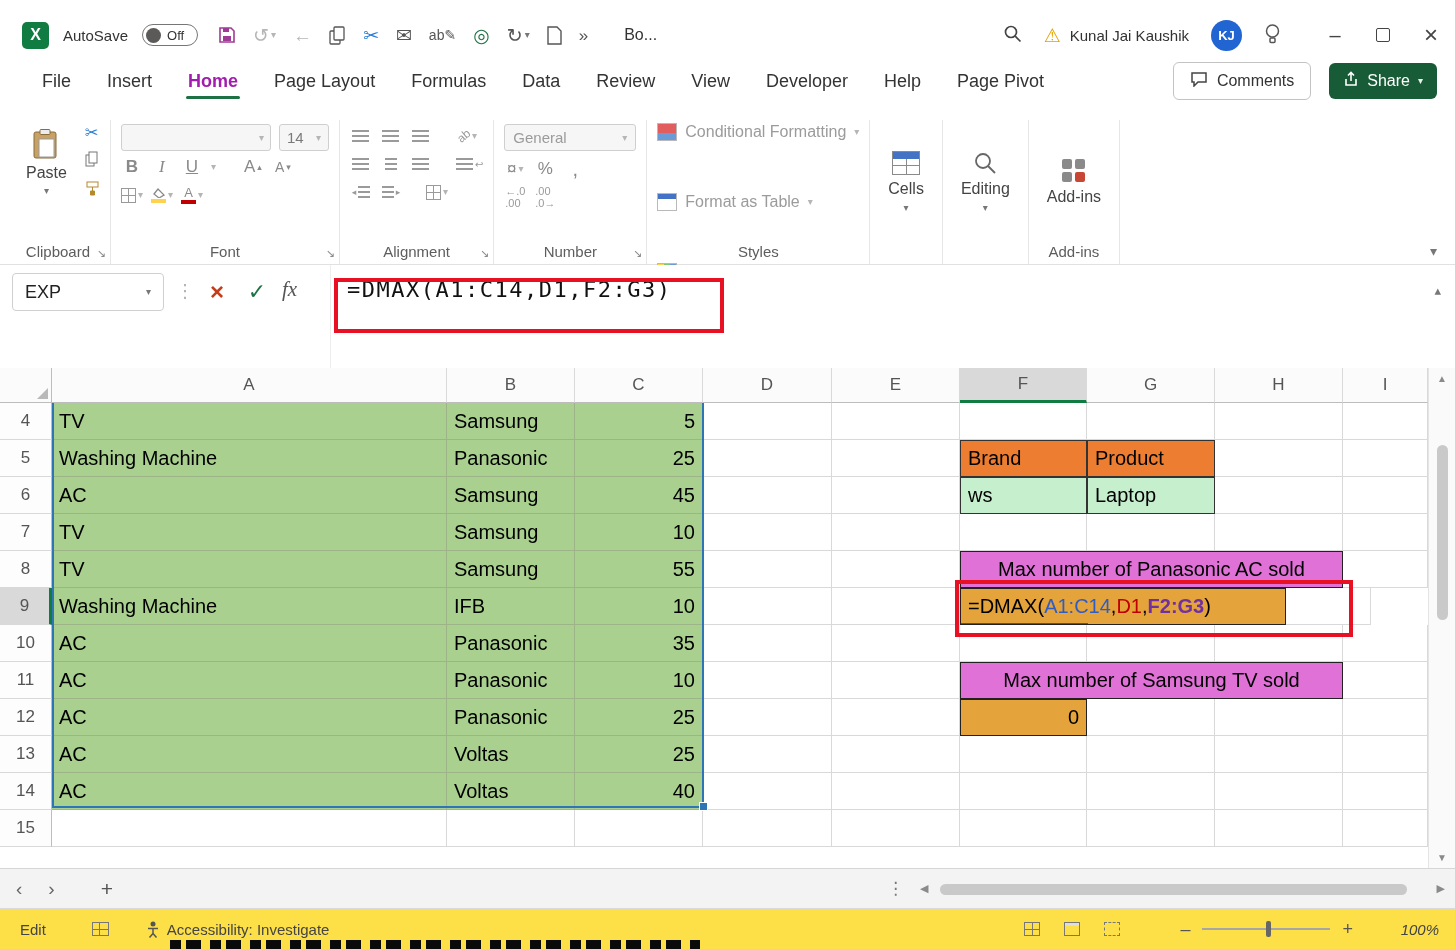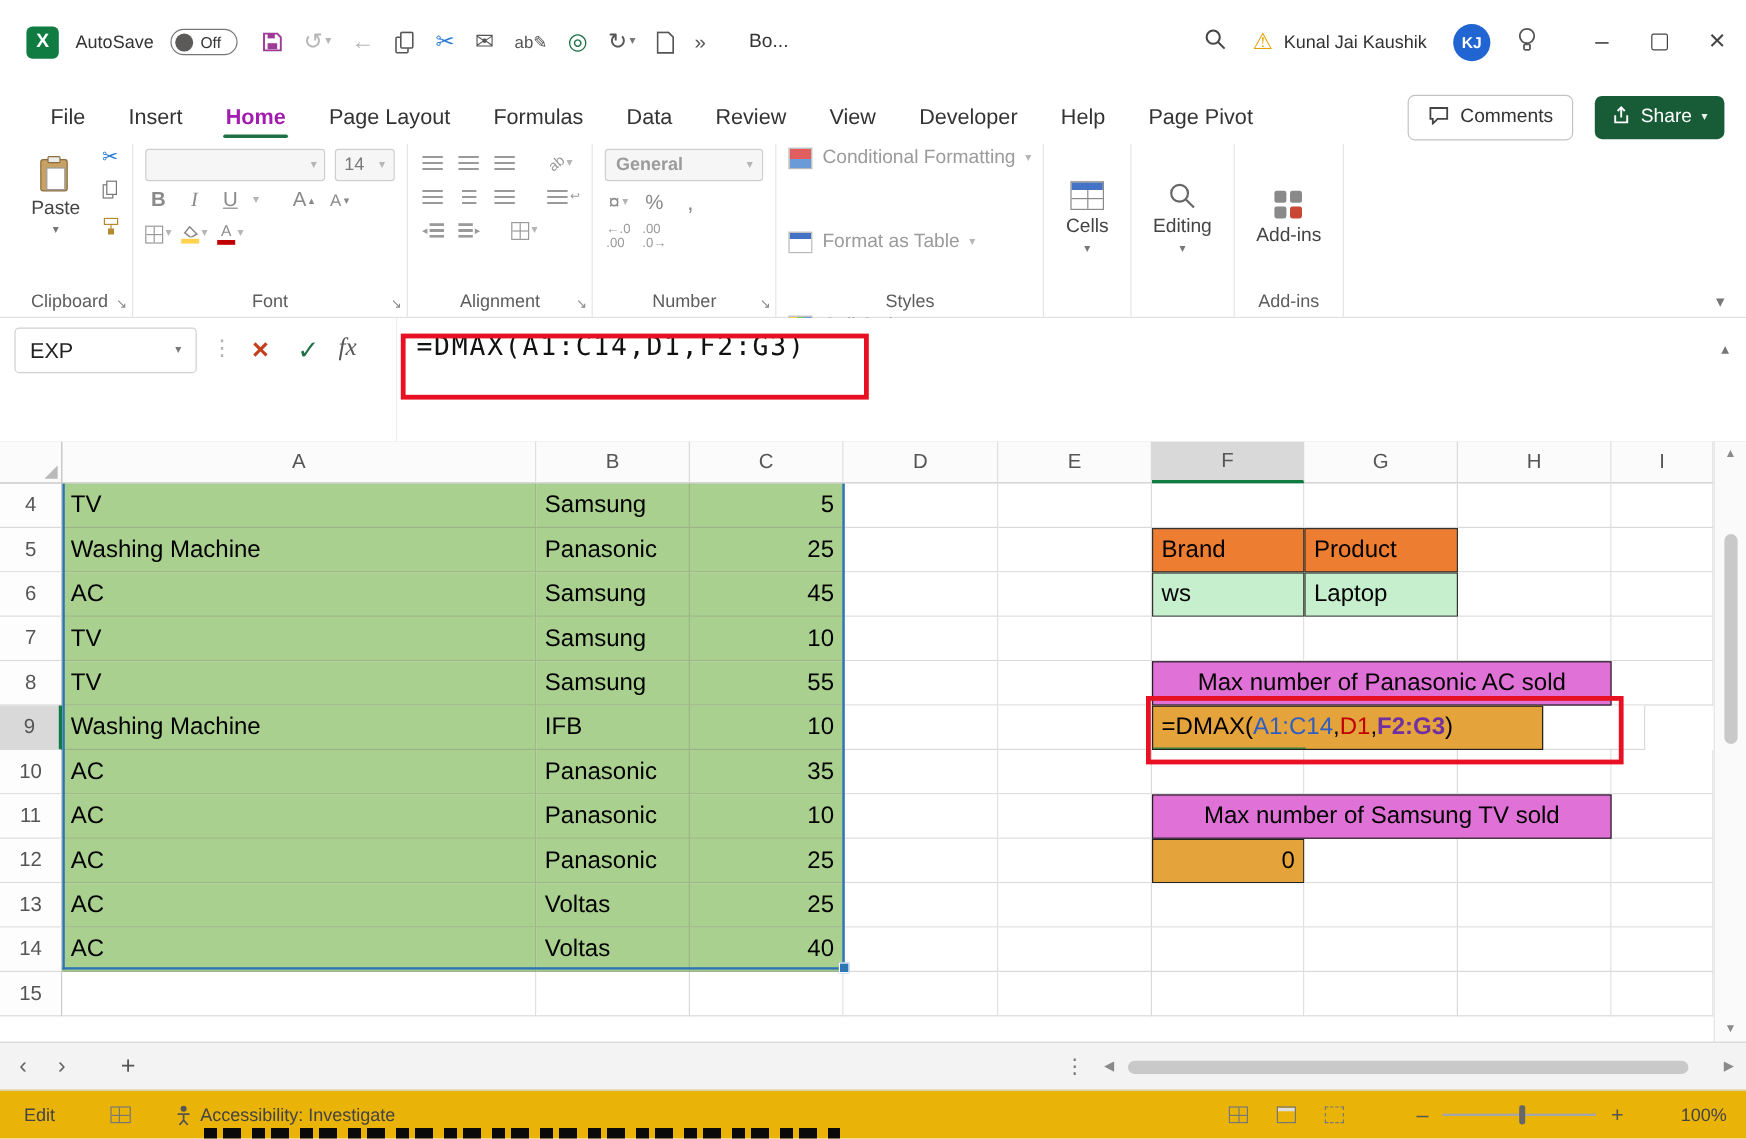--- a/index.html
+++ b/index.html
@@ -23,37 +23,37 @@
   .wbname{font-size:16px;color:#333;margin-left:22px;}
   .t-right{margin-left:auto;display:flex;align-items:center;gap:22px;}
   .uname{font-size:15px;color:#333;}
   .warn{color:#e2a300;font-size:19px;}
   .avatar{width:31px;height:31px;border-radius:50%;background:#2065d1;color:#fff;font-size:13px;font-weight:700;display:flex;align-items:center;justify-content:center;}
   .winbtns{display:flex;align-items:center;height:70px;margin-left:8px;}
   .winbtn{width:48px;height:70px;display:flex;align-items:center;justify-content:center;font-size:20px;color:#444;}
   .maxbox{width:12px;height:12px;border:1.6px solid #444;border-radius:2px;}
 
   
-  #menubar{position:absolute;top:79px;left:0;width:100%;height:46px;display:flex;align-items:flex-start;padding:0 18px 0 26px;box-sizing:border-box;}
+  #menubar{position:absolute;top:54px;left:0;width:100%;height:46px;display:flex;align-items:flex-end;padding:0 18px 0 26px;box-sizing:border-box;}
   #menu-tabs{display:flex;align-items:center;gap:4px;}
   .mtab{padding:8px 16px;font-size:18px;color:#333;position:relative;white-space:nowrap;}
   .mtab.active{font-weight:700;color:#a21caf;}
   .mtab.active::after{content:"";position:absolute;left:14px;right:14px;bottom:1px;height:3px;background:#1e7145;border-radius:2px;}
   .mb-right{margin-left:auto;display:flex;align-items:center;gap:18px;}
   .btn-comments{height:36px;border:1px solid #c3c3c3;border-radius:6px;background:#fff;display:flex;align-items:center;gap:9px;padding:0 16px;font-size:16px;color:#333;}
   .btn-share{height:36px;border-radius:6px;background:#185c37;display:flex;align-items:center;gap:8px;padding:0 14px;font-size:16px;color:#fff;}
   .btn-share .chv{color:#e8f2ec;}
 
   
   #ribbon{position:absolute;top:116px;left:0;width:100%;height:149px;border-bottom:1px solid #e1e1e1;display:flex;align-items:stretch;padding:4px 6px 0 6px;box-sizing:border-box;}
   .rgroup{position:relative;padding:4px 10px 24px 10px;border-right:1px solid #e6e6e6;display:flex;flex-direction:column;gap:4px;}
   .glabel{position:absolute;bottom:4px;left:0;right:0;text-align:center;font-size:15px;color:#5d5d5d;}
   .launcher{position:absolute;bottom:4px;right:4px;font-size:11px;color:#8a8a8a;}
   .rrow{display:flex;align-items:center;gap:8px;}
-  .dis-t{color:#9b9b9b;font-weight:bold;}
+  .dis-t{color:#9b9b9b;}
   .paste-wrap{display:flex;gap:8px;}
   .paste-btn{display:flex;flex-direction:column;align-items:center;justify-content:center;gap:4px;padding:4px 10px;font-size:16px;color:#444;}
   .mini-col{display:flex;flex-direction:column;justify-content:center;gap:10px;}
   .fontbox{width:150px;height:27px;border:1px solid #cfcfcf;border-radius:3px;background:#f6f6f6;display:flex;align-items:center;justify-content:flex-end;padding:0 6px;box-sizing:border-box;}
   .sizebox{width:50px;height:27px;border:1px solid #cfcfcf;border-radius:3px;background:#f6f6f6;display:flex;align-items:center;justify-content:space-between;padding:0 7px;box-sizing:border-box;font-size:15px;color:#7a7a7a;}
   .fbtn{min-width:22px;height:24px;display:flex;align-items:center;justify-content:center;gap:2px;font-size:17px;color:#8a8a8a;}
   .b-b{font-weight:700;}
   .b-i{font-style:italic;font-family:"Liberation Serif",serif;}
   .b-u{text-decoration:underline;}
   .colorbar{display:flex;flex-direction:column;align-items:center;line-height:1;}
@@ -132,34 +132,34 @@
   .stab.active{background:#fff;font-weight:700;color:#1f1f1f;}
   .stab.active::after{content:"";position:absolute;left:6px;right:6px;bottom:0;height:3px;background:#1e7145;}
   .addsheet{font-size:21px;color:#555;margin-left:20px;}
   .sdots{margin-left:auto;font-size:17px;color:#777;margin-right:16px;}
   #hscroll{display:flex;align-items:center;gap:6px;width:525px;}
   #hscroll .harr{font-size:11px;color:#8a8a8a;}
   #htrack{flex:1;height:14px;position:relative;}
   #hthumb{position:absolute;left:6px;top:2px;width:94%;height:11px;border-radius:6px;background:#c9c9c9;}
 
   
-  #statusbar{position:absolute;top:908px;left:0;width:100%;height:41px;background:#eab308;border-top:1px solid #d9d9d9;display:flex;align-items:center;box-sizing:border-box;padding:0 16px 0 20px;font-size:15px;color:#444;}
+  #statusbar{position:absolute;top:908px;left:0;width:100%;height:41px;background:#fde047;border-top:1px solid #d9d9d9;display:flex;align-items:center;box-sizing:border-box;padding:0 16px 0 20px;font-size:15px;color:#444;}
   .macro-ico{width:17px;height:14px;border:1px solid #777;box-sizing:border-box;margin-left:46px;
      background:linear-gradient(#777,#777) 0 55%/100% 1px no-repeat,linear-gradient(#777,#777) 45% 0/1px 100% no-repeat;}
   .acc{display:flex;align-items:center;gap:8px;margin-left:38px;}
   .sb-right{margin-left:auto;display:flex;align-items:center;gap:24px;}
   .vico{width:16px;height:14px;border:1px solid #777;box-sizing:border-box;}
   .vico.v1{background:linear-gradient(#777,#777) 0 50%/100% 1px no-repeat,linear-gradient(#777,#777) 50% 0/1px 100% no-repeat;}
   .vico.v2{border-width:1px;box-shadow:inset 0 3px 0 #ddd;}
   .vico.v3{border-style:dashed;}
   .zoomctl{display:flex;align-items:center;gap:12px;margin-left:36px;}
   .zsign{font-size:18px;color:#555;}
   .ztrack{width:128px;height:2px;background:#a6a6a6;position:relative;}
   .zthumb{position:absolute;left:50%;top:-7px;width:5px;height:16px;background:#666;border-radius:2px;}
-  .zval{font-size:15px;color:#444;margin-left:14px;width:48px;text-align:right;}
+  .zval{font-size:15px;color:#444;margin-left:14px;width:48px;text-align:right;font-style:italic;}
 
   #clipped-strip{position:absolute;left:170px;bottom:0;width:530px;height:9px;
      background:repeating-linear-gradient(90deg,#0a0a0a 0 11px,transparent 11px 16px,#0a0a0a 16px 31px,transparent 31px 40px);}
 </style>
 </head>
 <body>
 
 <div id="app">
 
   <div id="titlebar">

